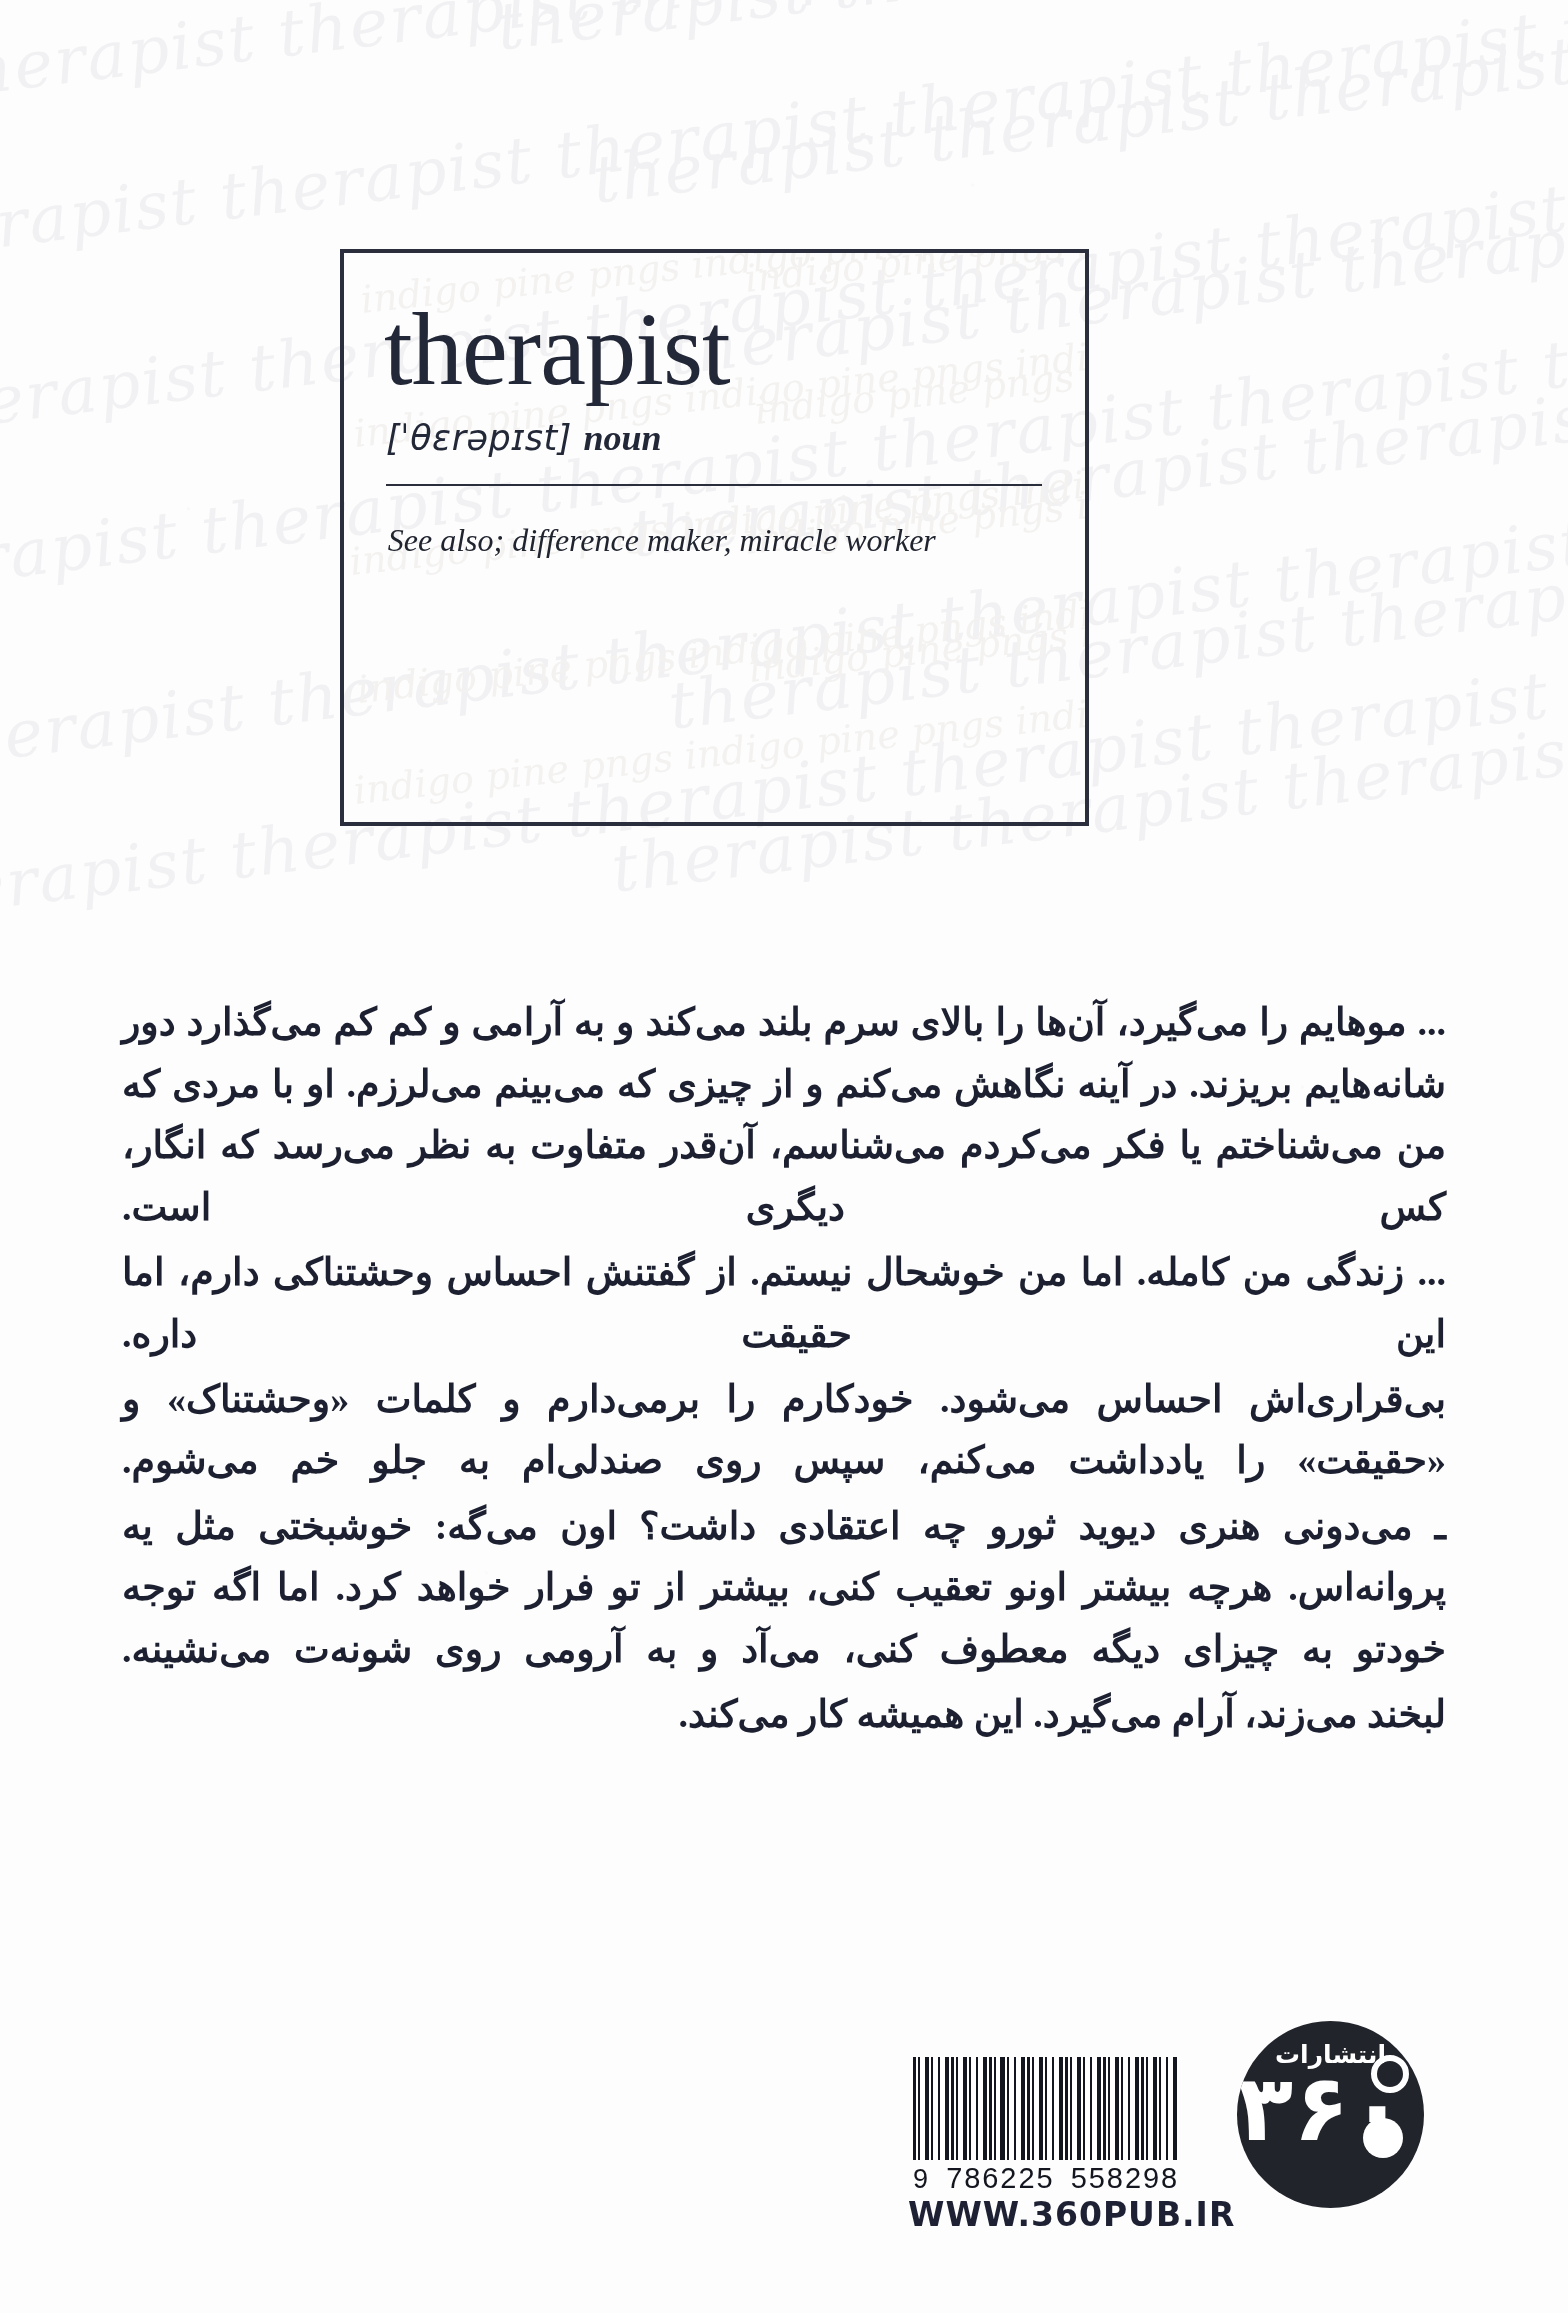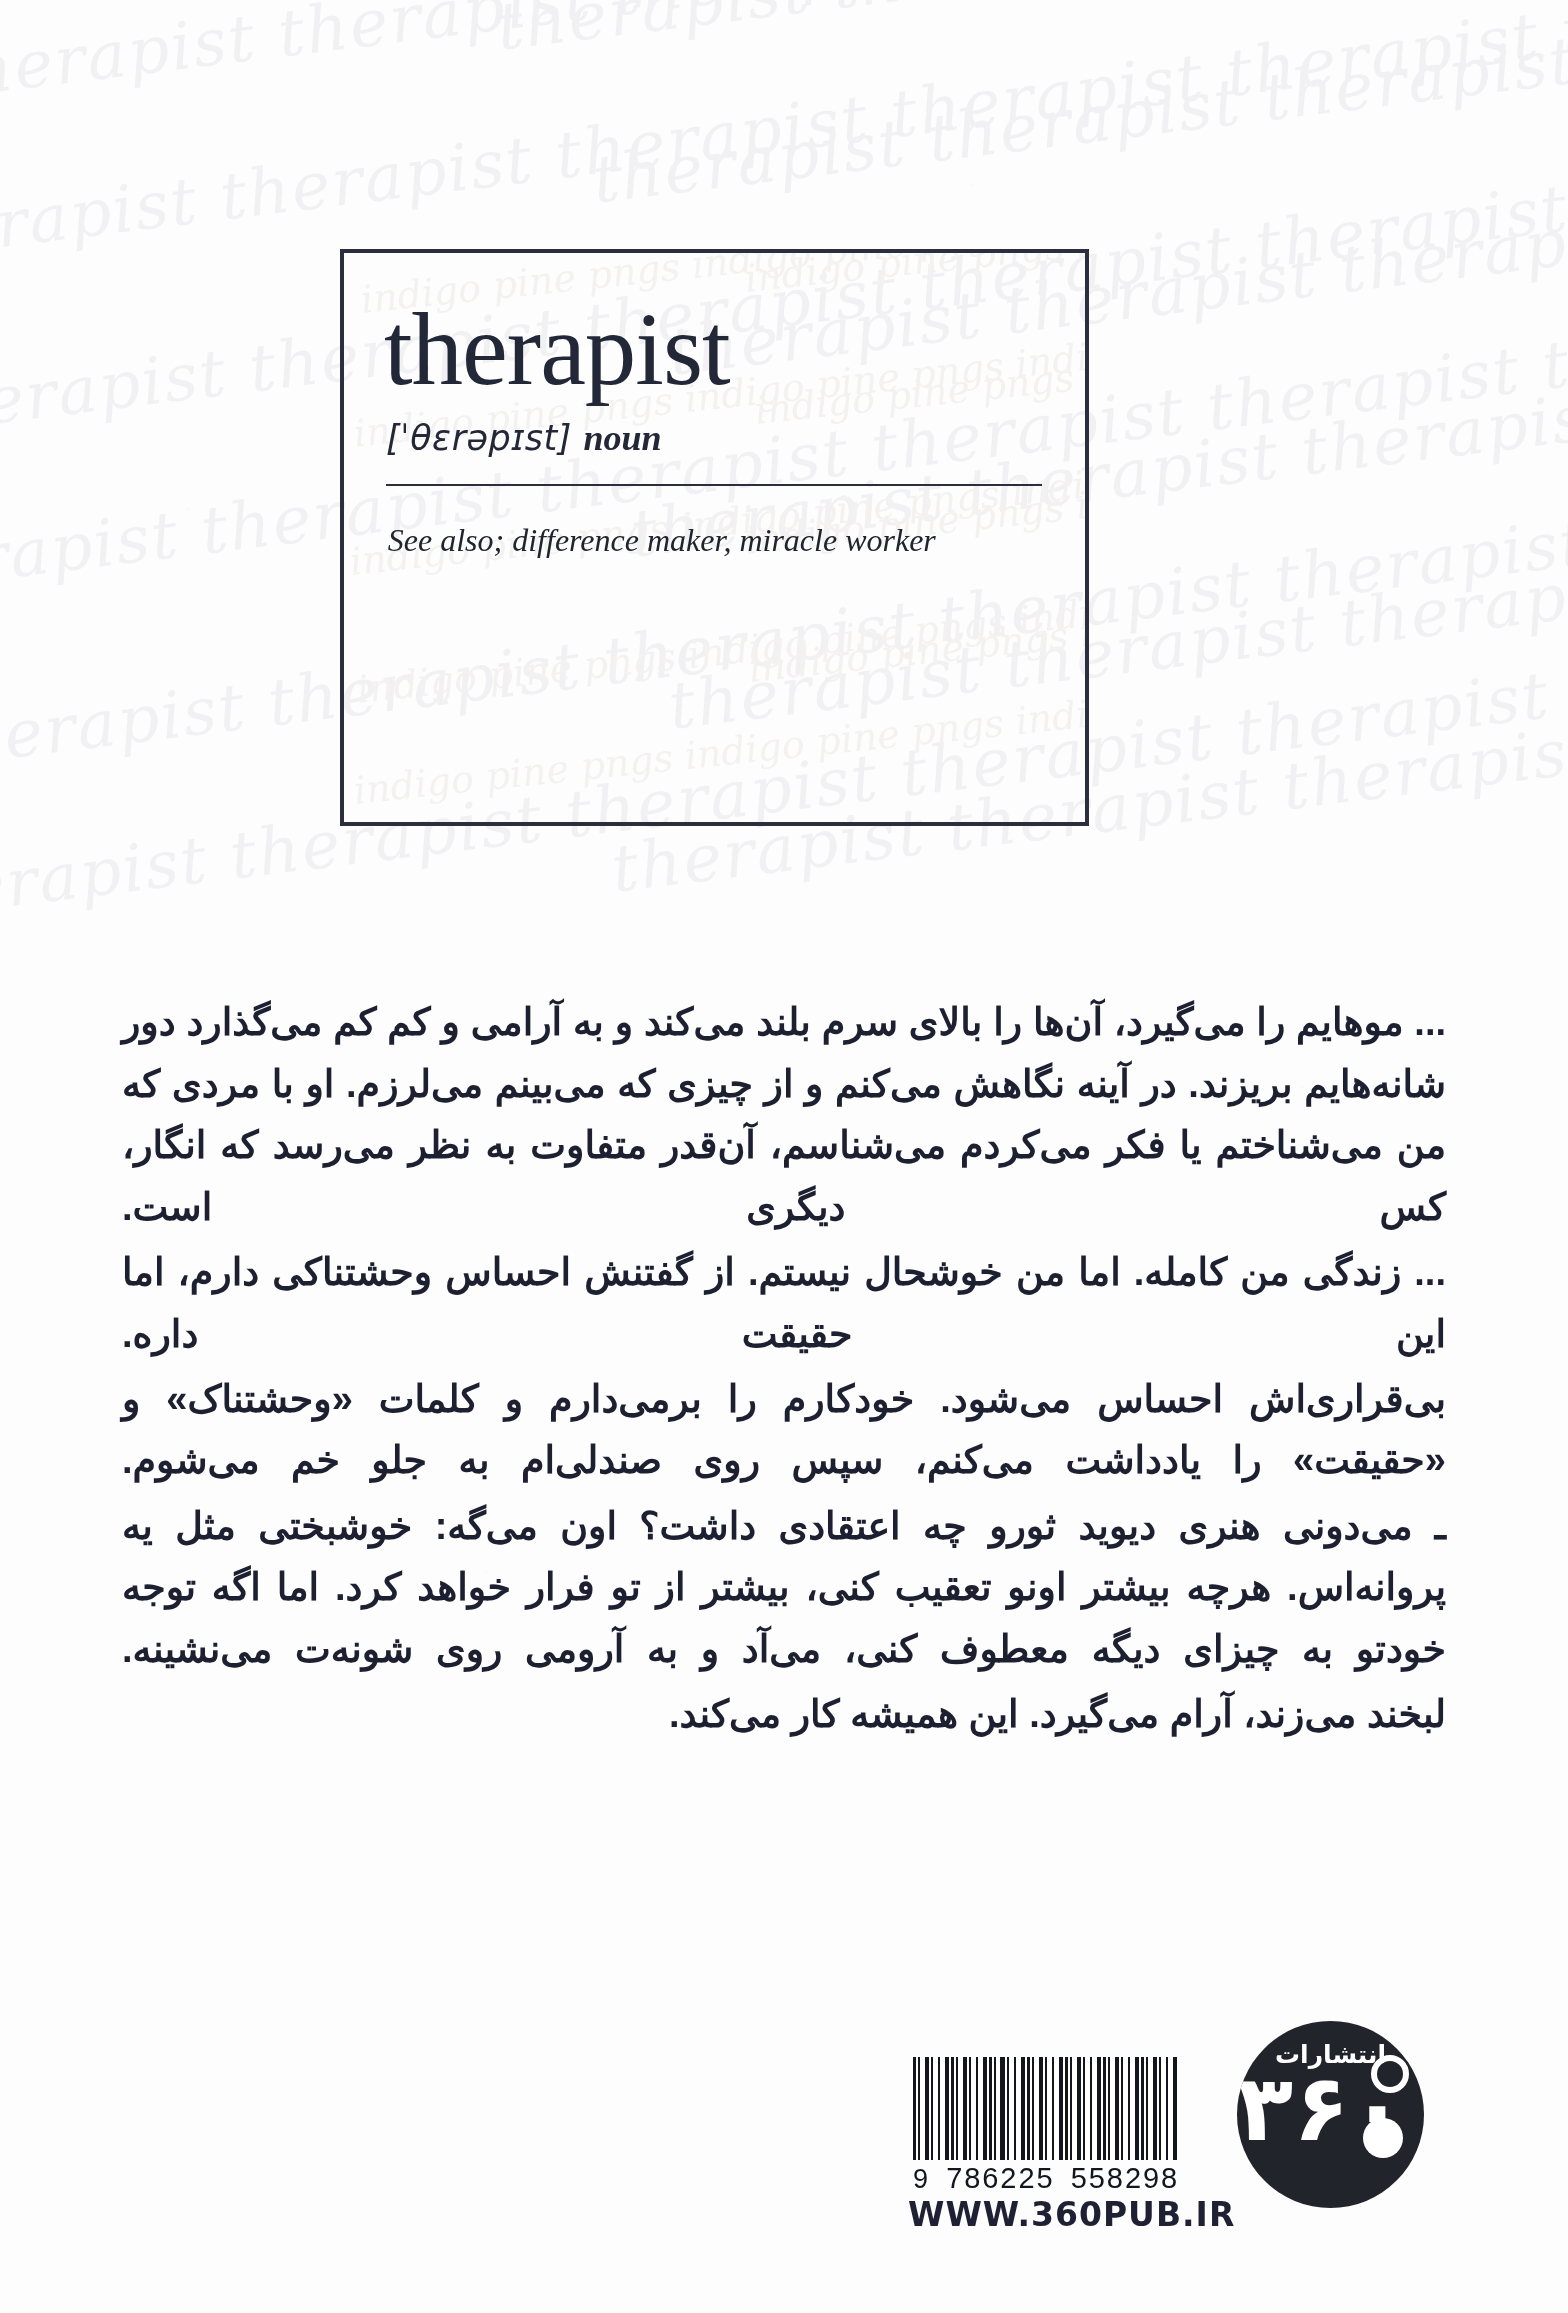--- a/index.html
+++ b/index.html
@@ -152,21 +152,21 @@
   }
 
   
   #persian-body {
     position: absolute;
     left: 122px;
     top: 992px;
     width: 1324px;
     direction: rtl;
     text-align: justify;
-    font-family: Liberation Sans, sans-serif;
+    font-family: Liberation Serif, serif;
     font-weight: bold;
     color: #1c2030;
   }
   #persian-body .para {
     font-size: 38px;
     line-height: 1.62;
     margin: 0 0 3.8px 0;
     text-align: justify;
     text-align-last: justify;
   }

